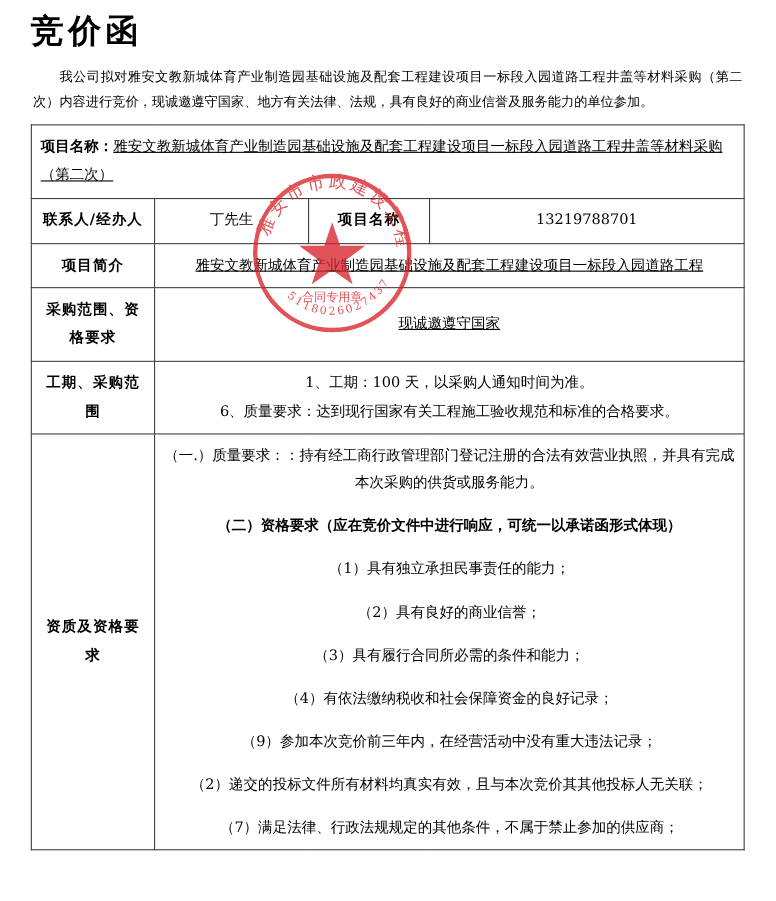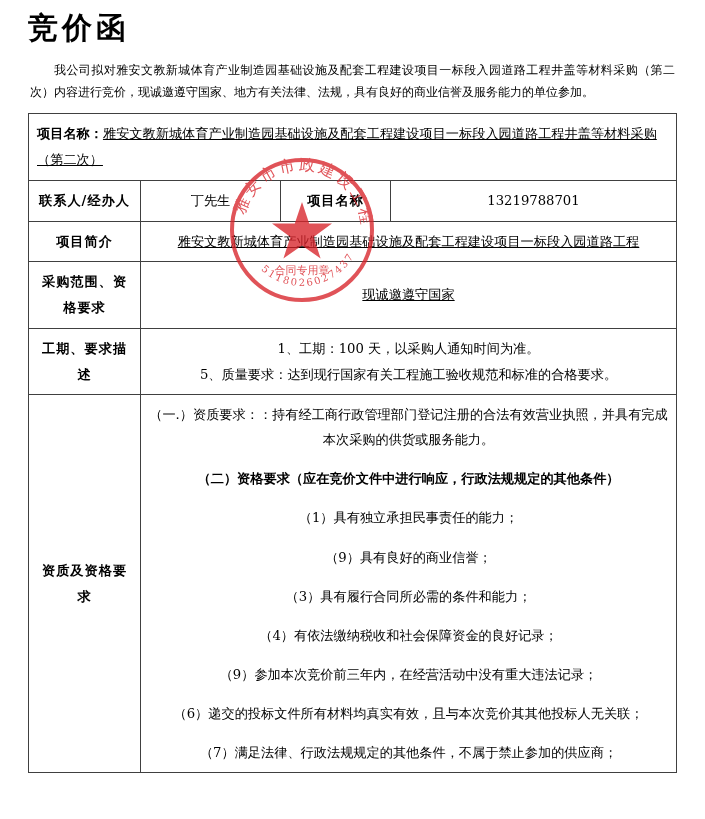--- a/index.html
+++ b/index.html
@@ -119,37 +119,37 @@
           <span class="u">雅安文教新城体育产业制造园基础设施及配套工程建设项目一标段入园道路工程</span>
         </td>
       </tr>
       <tr>
         <td class="label lbl-2line">采购范围、资格要求</td>
         <td colspan="3" class="value" style="height:46px">
           <span class="u">现诚邀遵守国家</span>
         </td>
       </tr>
       <tr>
-        <td class="label lbl-2line">工期、要求描述</td>
+        <td class="label lbl-2line">工期、采购范围</td>
         <td colspan="3" class="value">
           <div>1、工期：100 天，以采购人通知时间为准。</div>
-          <div>5、质量要求：达到现行国家有关工程施工验收规范和标准的合格要求。</div>
+          <div>6、质量要求：达到现行国家有关工程施工验收规范和标准的合格要求。</div>
         </td>
       </tr>
       <tr>
         <td class="label top">资质及资格要求</td>
         <td colspan="3" class="value qual">
-          <p>（一.）资质要求：：持有经工商行政管理部门登记注册的合法有效营业执照，并具有完成本次采购的供货或服务能力。</p>
-          <p class="bold">（二）资格要求（应在竞价文件中进行响应，行政法规规定的其他条件）</p>
+          <p>（一.）质量要求：：持有经工商行政管理部门登记注册的合法有效营业执照，并具有完成本次采购的供货或服务能力。</p>
+          <p class="bold">（二）资格要求（应在竞价文件中进行响应，可统一以承诺函形式体现）</p>
           <p>（1）具有独立承担民事责任的能力；</p>
-          <p>（9）具有良好的商业信誉；</p>
+          <p>（2）具有良好的商业信誉；</p>
           <p>（3）具有履行合同所必需的条件和能力；</p>
           <p>（4）有依法缴纳税收和社会保障资金的良好记录；</p>
           <p>（9）参加本次竞价前三年内，在经营活动中没有重大违法记录；</p>
-          <p>（6）递交的投标文件所有材料均真实有效，且与本次竞价其其他投标人无关联；</p>
+          <p>（2）递交的投标文件所有材料均真实有效，且与本次竞价其其他投标人无关联；</p>
           <p>（7）满足法律、行政法规规定的其他条件，不属于禁止参加的供应商；</p>
         </td>
       </tr>
 
     </tbody>
   </table>
 
   <div class="seal">
     <svg width="148" height="148" viewBox="0 0 148 148">
       <circle cx="74" cy="74" r="70" fill="none" stroke="#d8232a" stroke-width="4"></circle>

